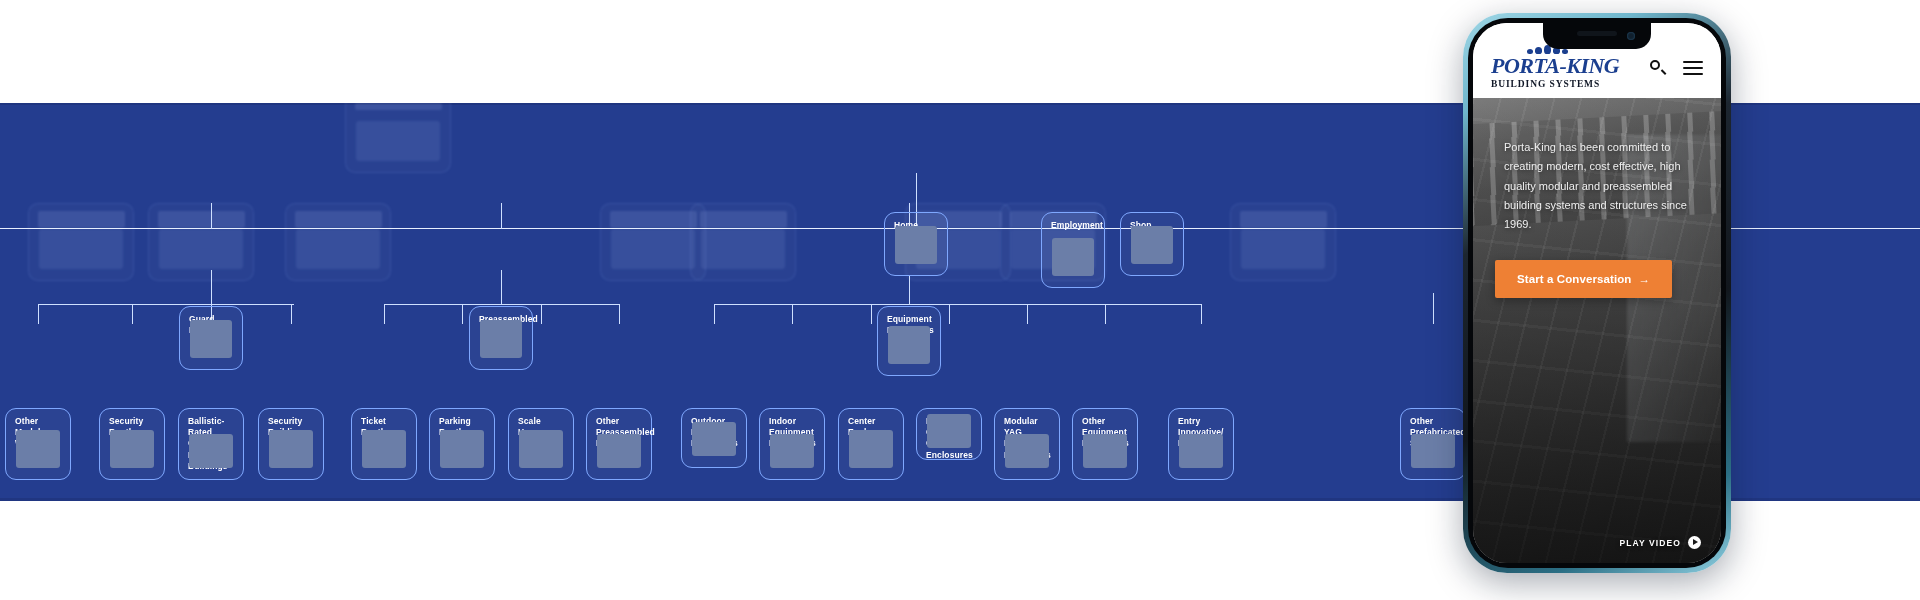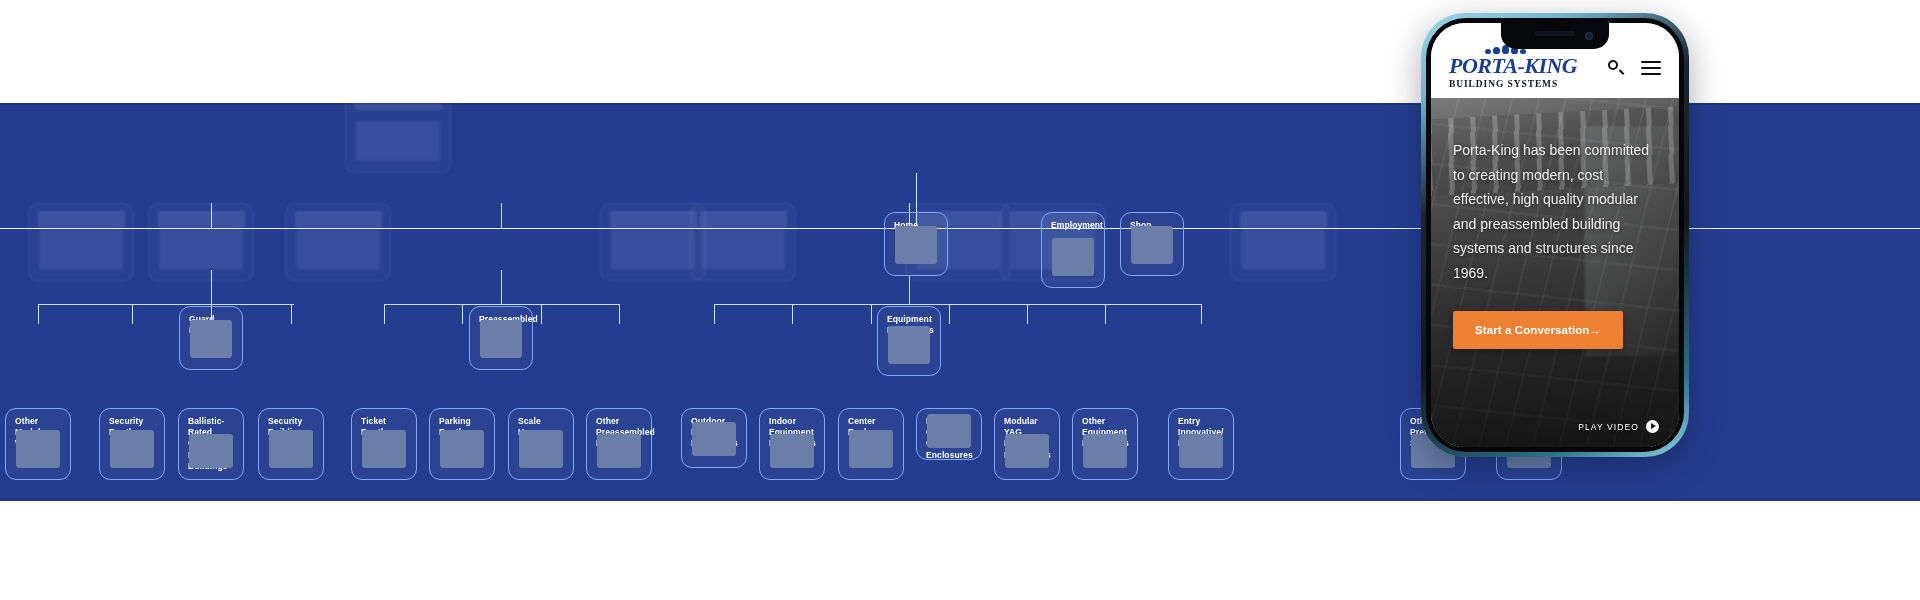--- a/index.html
+++ b/index.html
@@ -57,21 +57,21 @@
     letter-spacing:.1px;white-space:pre-line;
   }
   .node .thumb{
     position:absolute;left:10px;right:10px;bottom:11px;height:38px;
     background:#6b7ea8;border-radius:3px;
   }
   .node.tall .thumb{height:34px;}
 
   
   #phone{
-    position:absolute;left:1421px;top:13px;width:268px;height:444px;
+    position:absolute;left:1463px;top:13px;width:268px;height:560px;
   }
   #phone-frame{
     position:absolute;inset:0;border-radius:44px;
     background:linear-gradient(150deg,#9fd7e6 0%,#6fb6cc 14%,#1d2630 34%,#12171d 60%,#2b6f85 86%,#8fd0e2 100%);
     box-shadow:0 10px 34px rgba(10,20,40,.35);
   }
   #phone-bezel{
     position:absolute;left:5px;top:5px;right:5px;bottom:5px;border-radius:40px;
     background:#05070a;
   }
@@ -156,36 +156,36 @@
     background:linear-gradient(100deg,rgba(220,225,230,.16),rgba(80,80,80,.05));
     filter:blur(1.4px);
   }
   #hero-content{position:absolute;left:22px;right:18px;top:40px;}
   #hero-title{
     color:#fff;font-size:25px;line-height:1.16;font-weight:700;
     letter-spacing:-.3px;margin:0 0 16px 0;white-space:pre-line;
     text-shadow:0 1px 6px rgba(0,0,0,.45);
   }
   #hero-desc{
-    color:#efefef;font-size:14px;line-height:1.75;margin:0 0 26px 0;
+    color:#efefef;font-size:11px;line-height:1.75;margin:0 0 26px 9px;
     text-shadow:0 1px 4px rgba(0,0,0,.5);
   }
   #cta-btn{
-    display:inline-flex;align-items:center;justify-content:center;
+    display:inline-flex;align-items:center;justify-content:center;gap:7px;
     background:#ee8034;color:#fff;border:0;cursor:pointer;
     font-size:11.5px;font-weight:700;letter-spacing:.1px;
     padding:13px 22px;border-radius:2px;
     box-shadow:0 3px 10px rgba(0,0,0,.3);
   }
   #play-video{
     position:absolute;right:20px;bottom:14px;
     display:flex;align-items:center;gap:7px;cursor:pointer;
   }
   #play-label{
-    color:#fff;font-size:8.5px;font-weight:400;letter-spacing:1.1px;
+    color:#fff;font-size:8.5px;font-weight:700;letter-spacing:1.1px;
     text-shadow:0 1px 4px rgba(0,0,0,.6);
   }
   .play-ico{
     width:13px;height:13px;border-radius:50%;background:#fff;position:relative;
     display:block;flex:none;
   }
   .play-ico:after{
     content:"";position:absolute;left:5px;top:3.4px;
     border-left:5px solid #1b1b1b;border-top:3.2px solid transparent;
     border-bottom:3.2px solid transparent;

